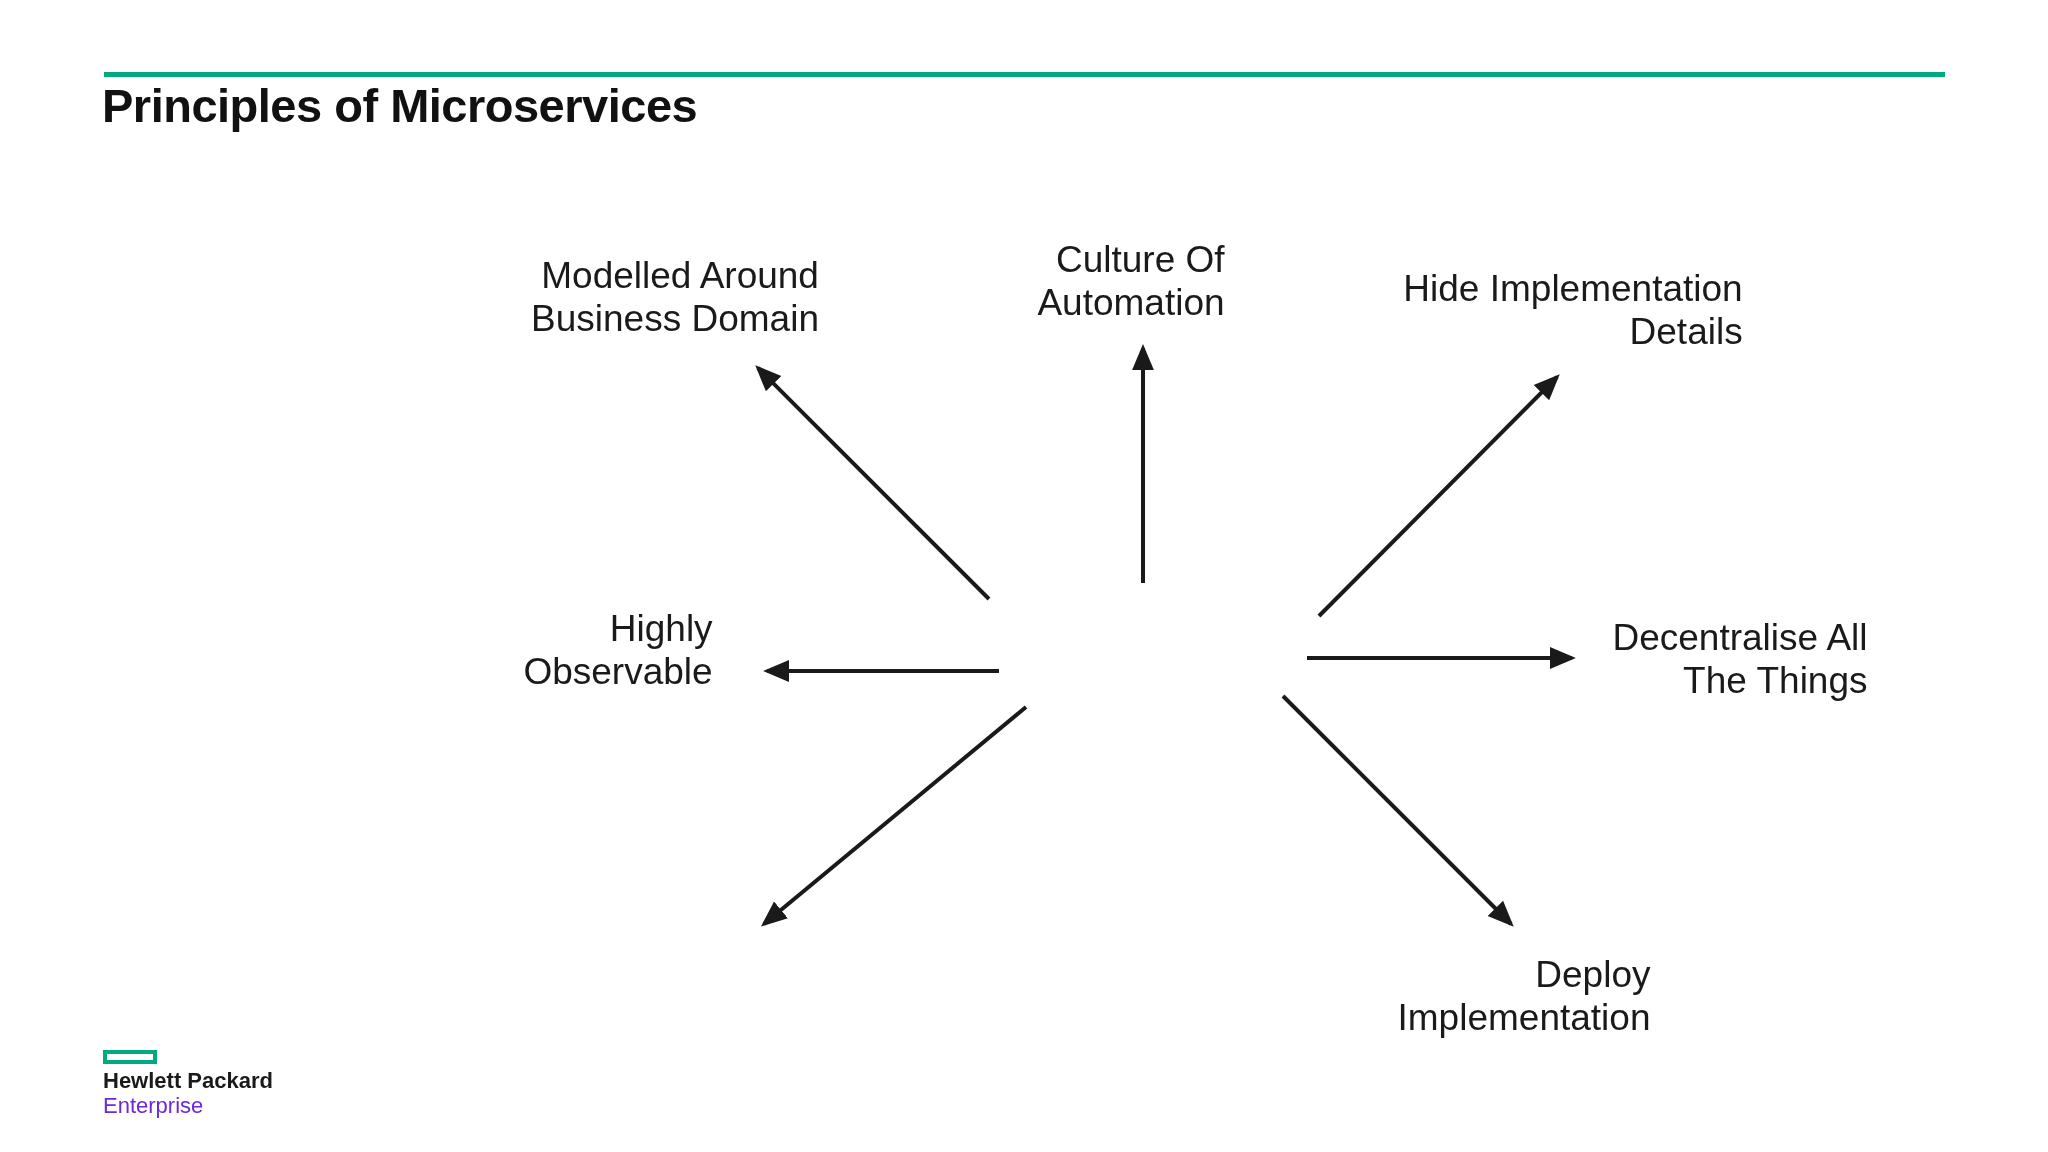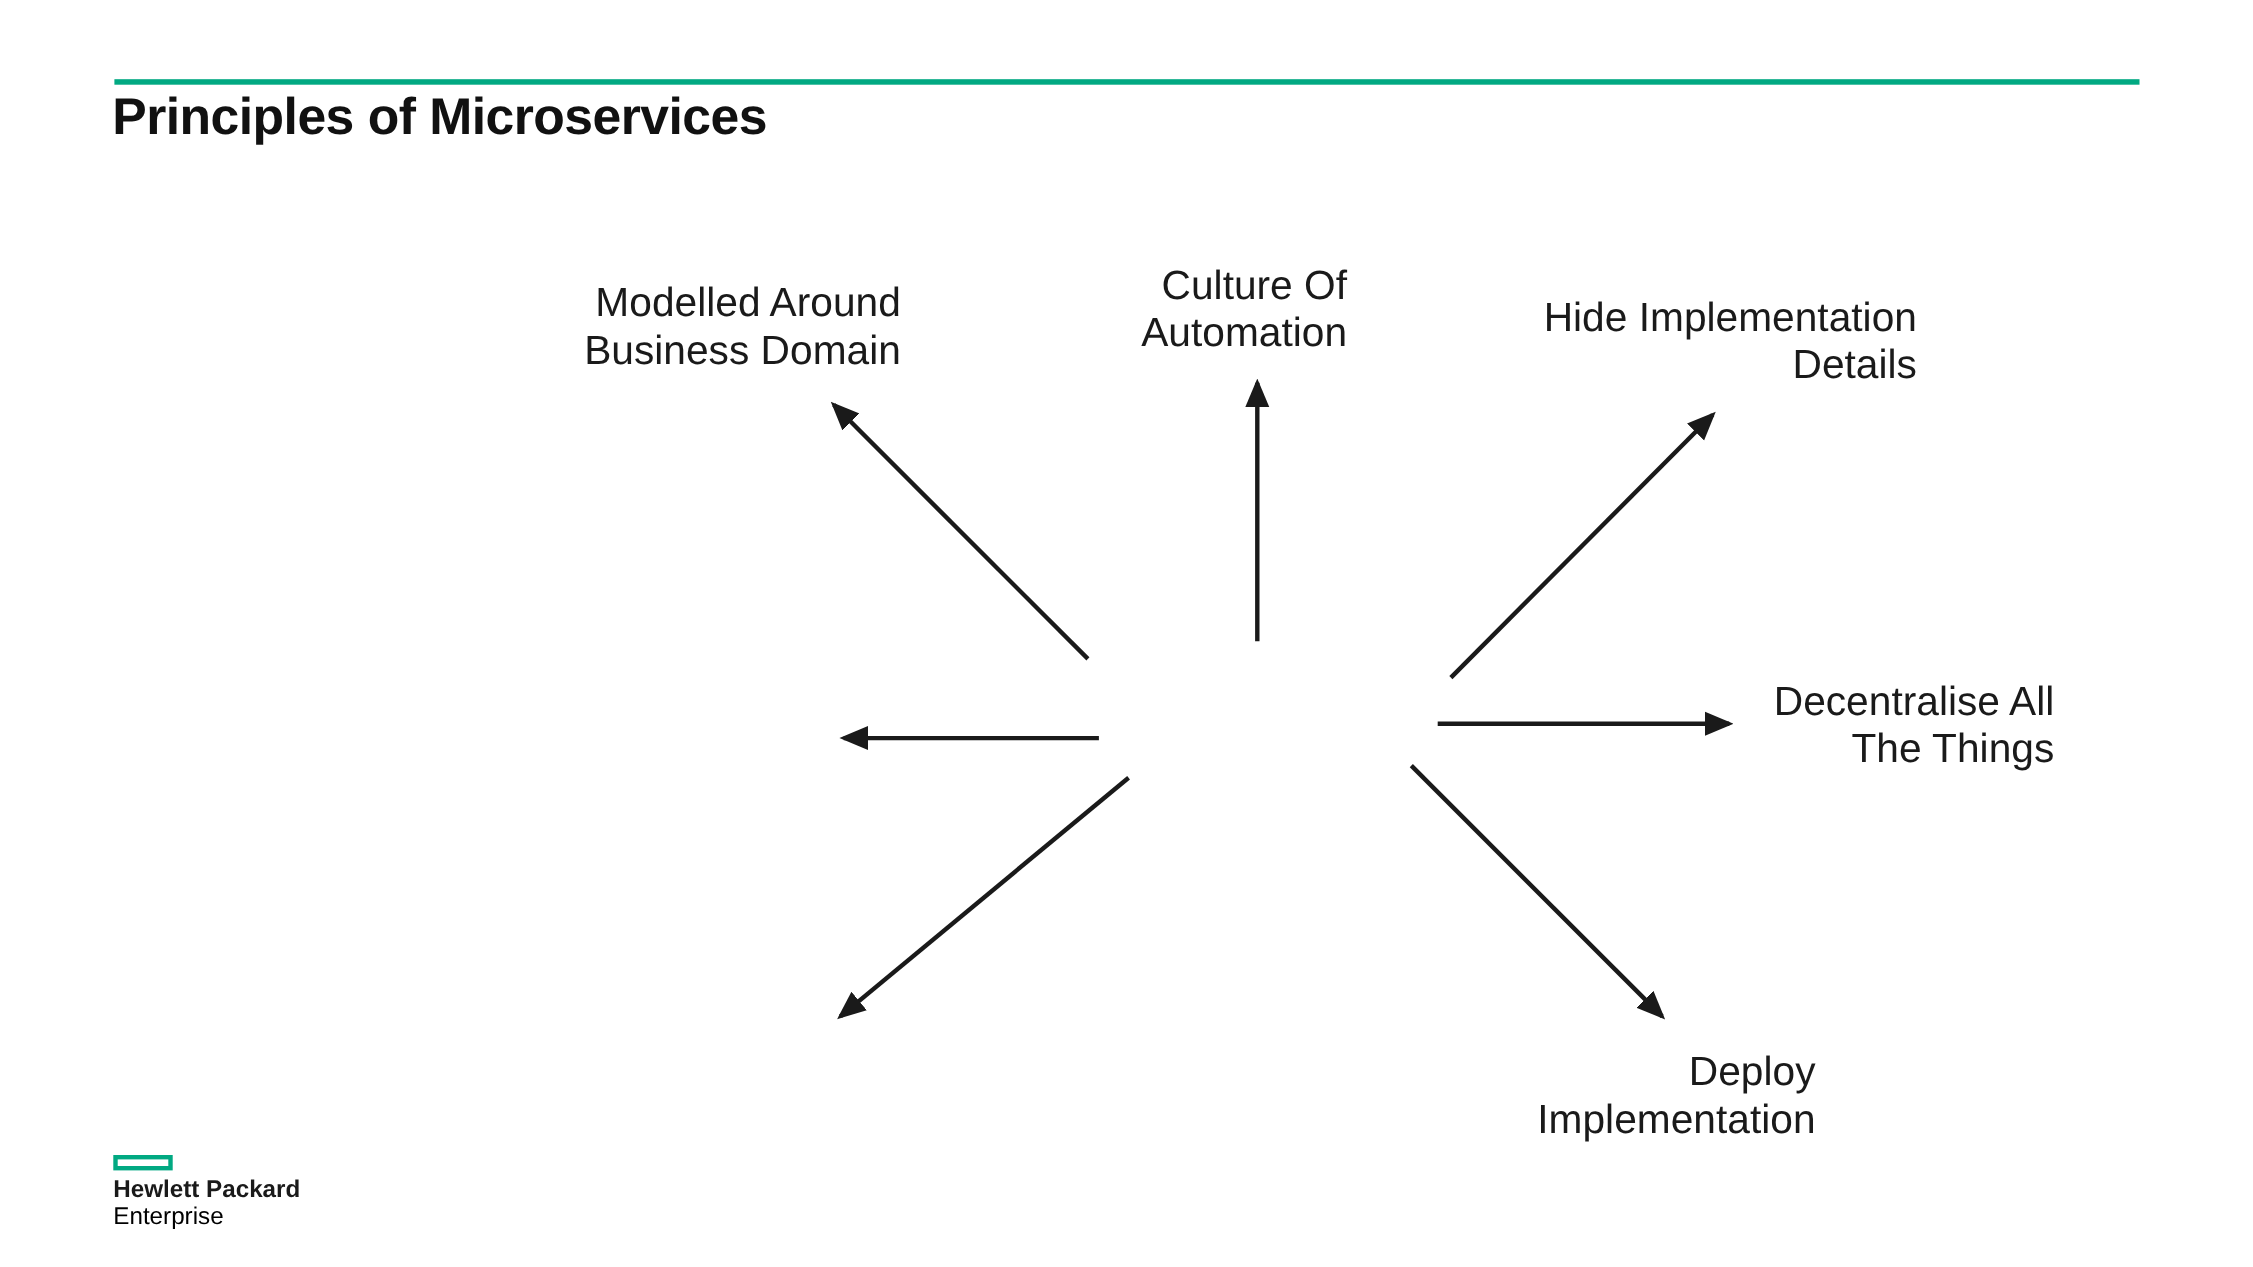--- a/index.html
+++ b/index.html
@@ -36,21 +36,21 @@
   .node.center{font-weight:bold;font-size:38px;color:#161616;}
   .logo{position:absolute;left:103px;top:1050px;}
   .logo-mark{
     width:54px;height:14px;border:4px solid var(--accent);
     background:transparent;
   }
   .logo-line1{
     margin-top:6px;font-size:22px;font-weight:bold;color:#1a1a1a;line-height:1.0;
   }
   .logo-line2{
-    font-size:22px;color:#000000;line-height:1.05;margin-top:2px;
+    font-size:22px;color:#6d28d9;line-height:1.05;margin-top:2px;
   }
 </style>
 </head>
 <body>
 
 <div class="slide">
 
   <div class="top-rule"></div>
 
   <h1 class="slide-title">Principles of Microservices</h1>
@@ -73,20 +73,22 @@
 
   <div class="node" style="left:675px;top:297px;">Modelled Around
 Business Domain</div>
 
   <div class="node" style="left:1131px;top:281px;">Culture Of
 Automation</div>
 
   <div class="node" style="left:1573px;top:310px;">Hide Implementation
 Details</div>
 
+  <div class="node" style="left:618px;top:650px;">Highly
+Observable</div>
 
   <div class="node" style="left:1740px;top:659px;">Decentralise All
 The Things</div>
 
 
   <div class="node" style="left:1524px;top:996px;">Deploy
 Implementation</div>
 
   <div class="logo">
     <div class="logo-mark"></div>

